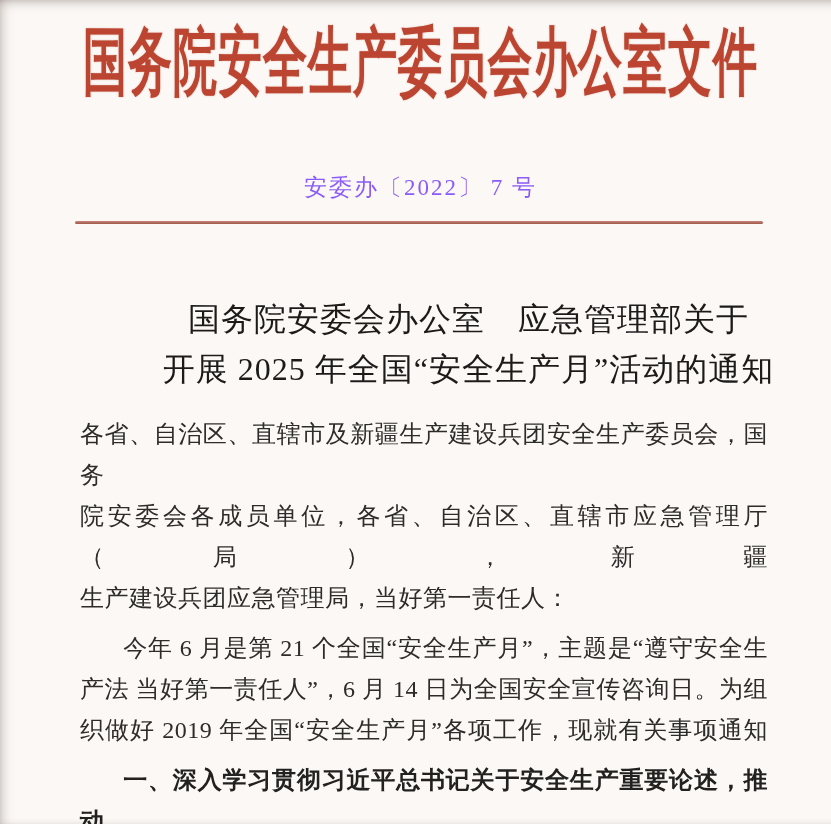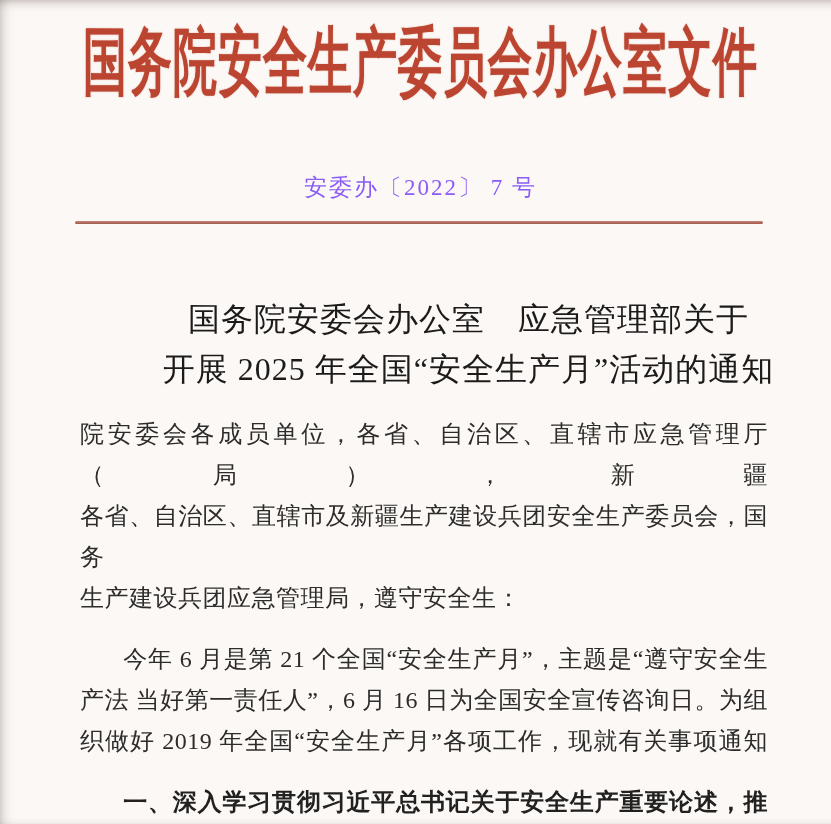--- a/index.html
+++ b/index.html
@@ -81,42 +81,42 @@
     color: #2e2c2b;
     letter-spacing: .5px;
   }
   .line { min-height: 41px; }
   .just {
     text-align: justify;
     text-align-last: justify;
   }
   .ind { text-indent: 1.8em; }
   .bold { font-weight: bold; color: #222120; }
-  .gap { margin-top: 20px; }
+  .gap { margin-top: 9px; }
 </style>
 </head>
 <body>
 
 <div class="page">
 
   <div class="red-header">国务院安全生产委员会办公室文件</div>
 
   <div class="doc-number">安委办〔2022〕 7 号</div>
 
   <div class="red-line"></div>
 
   <div class="doc-title">
     <div>国务院安委会办公室　应急管理部关于</div>
     <div>开展 2025 年全国“安全生产月”活动的通知</div>
   </div>
 
   <div class="body-text">
+    <div class="line just">各省、自治区、直辖市及新疆生产建设兵团安全生产委员会，国务</div>
     <div class="line just">院安委会各成员单位，各省、自治区、直辖市应急管理厅（局），新疆</div>
-    <div class="line just">各省、自治区、直辖市及新疆生产建设兵团安全生产委员会，国务</div>
-    <div class="line">生产建设兵团应急管理局，遵守安全生：</div>
+    <div class="line">生产建设兵团应急管理局，当好第一责任人：</div>
     <div class="line just ind gap">今年 6 月是第 21 个全国“安全生产月”，主题是“遵守安全生</div>
-    <div class="line just">产法 当好第一责任人”，6 月 16 日为全国安全宣传咨询日。为组</div>
+    <div class="line just">产法 当好第一责任人”，6 月 14 日为全国安全宣传咨询日。为组</div>
     <div class="line just">织做好 2019 年全国“安全生产月”各项工作，现就有关事项通知</div>
     <div class="line just ind bold gap">一、深入学习贯彻习近平总书记关于安全生产重要论述，推动</div>
 
   </div>
 
 </div>
 
 </body></html>

